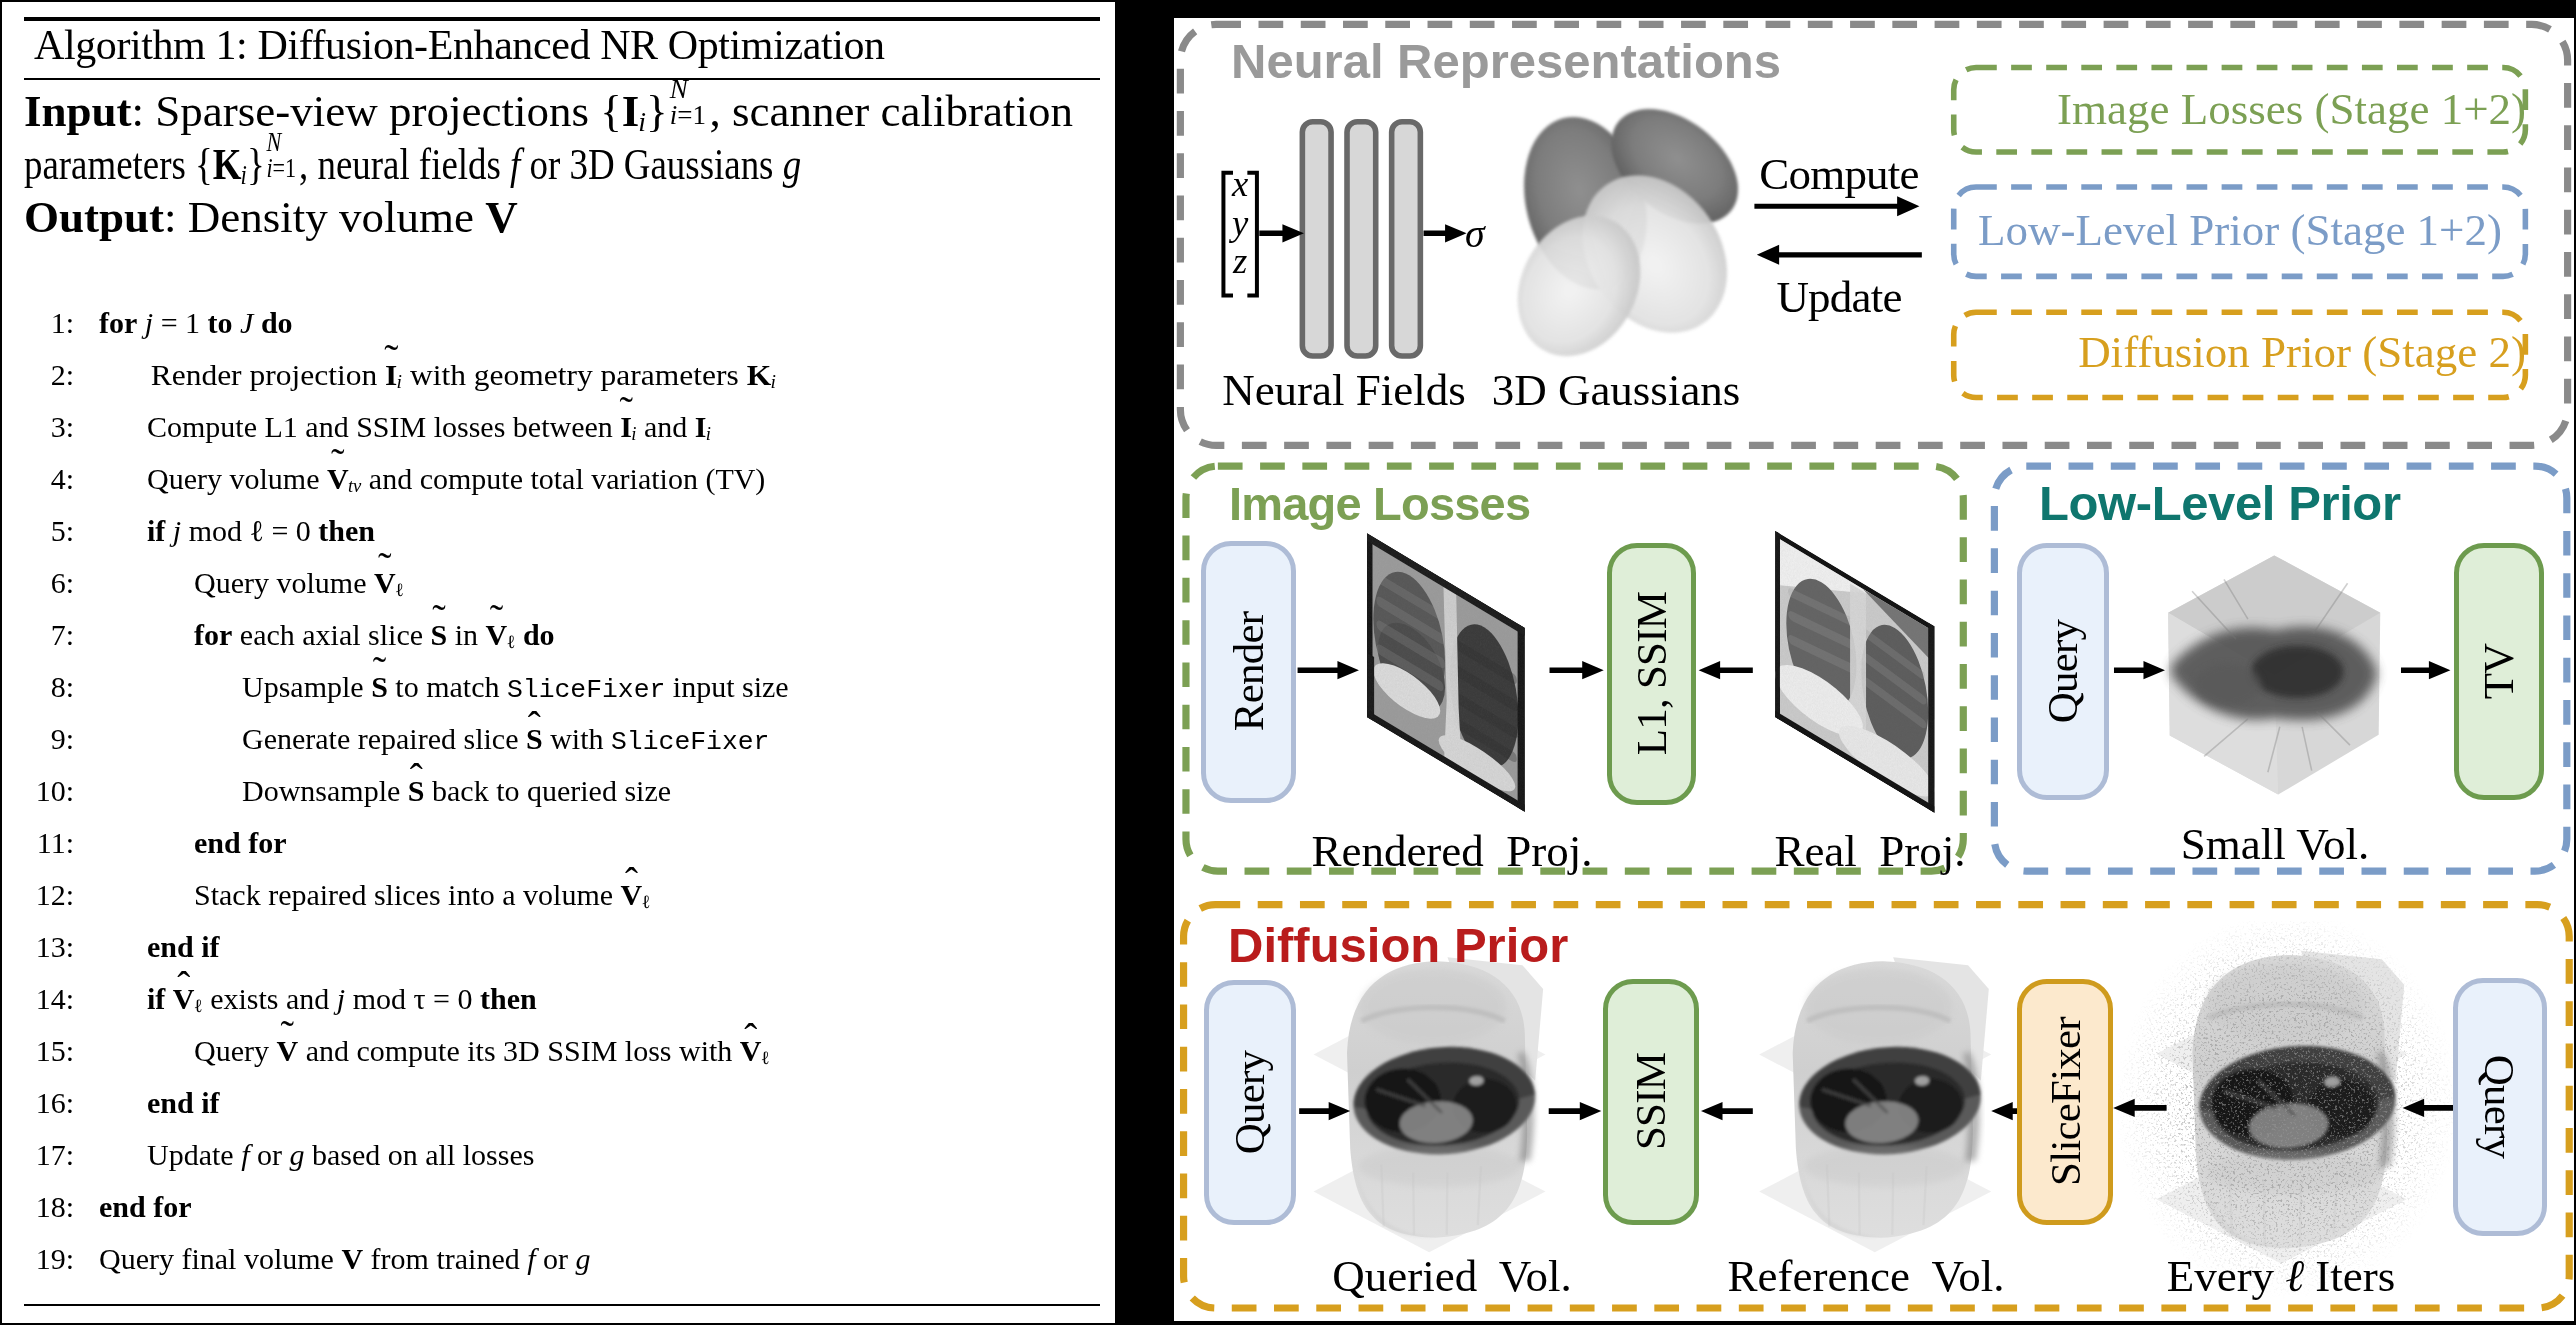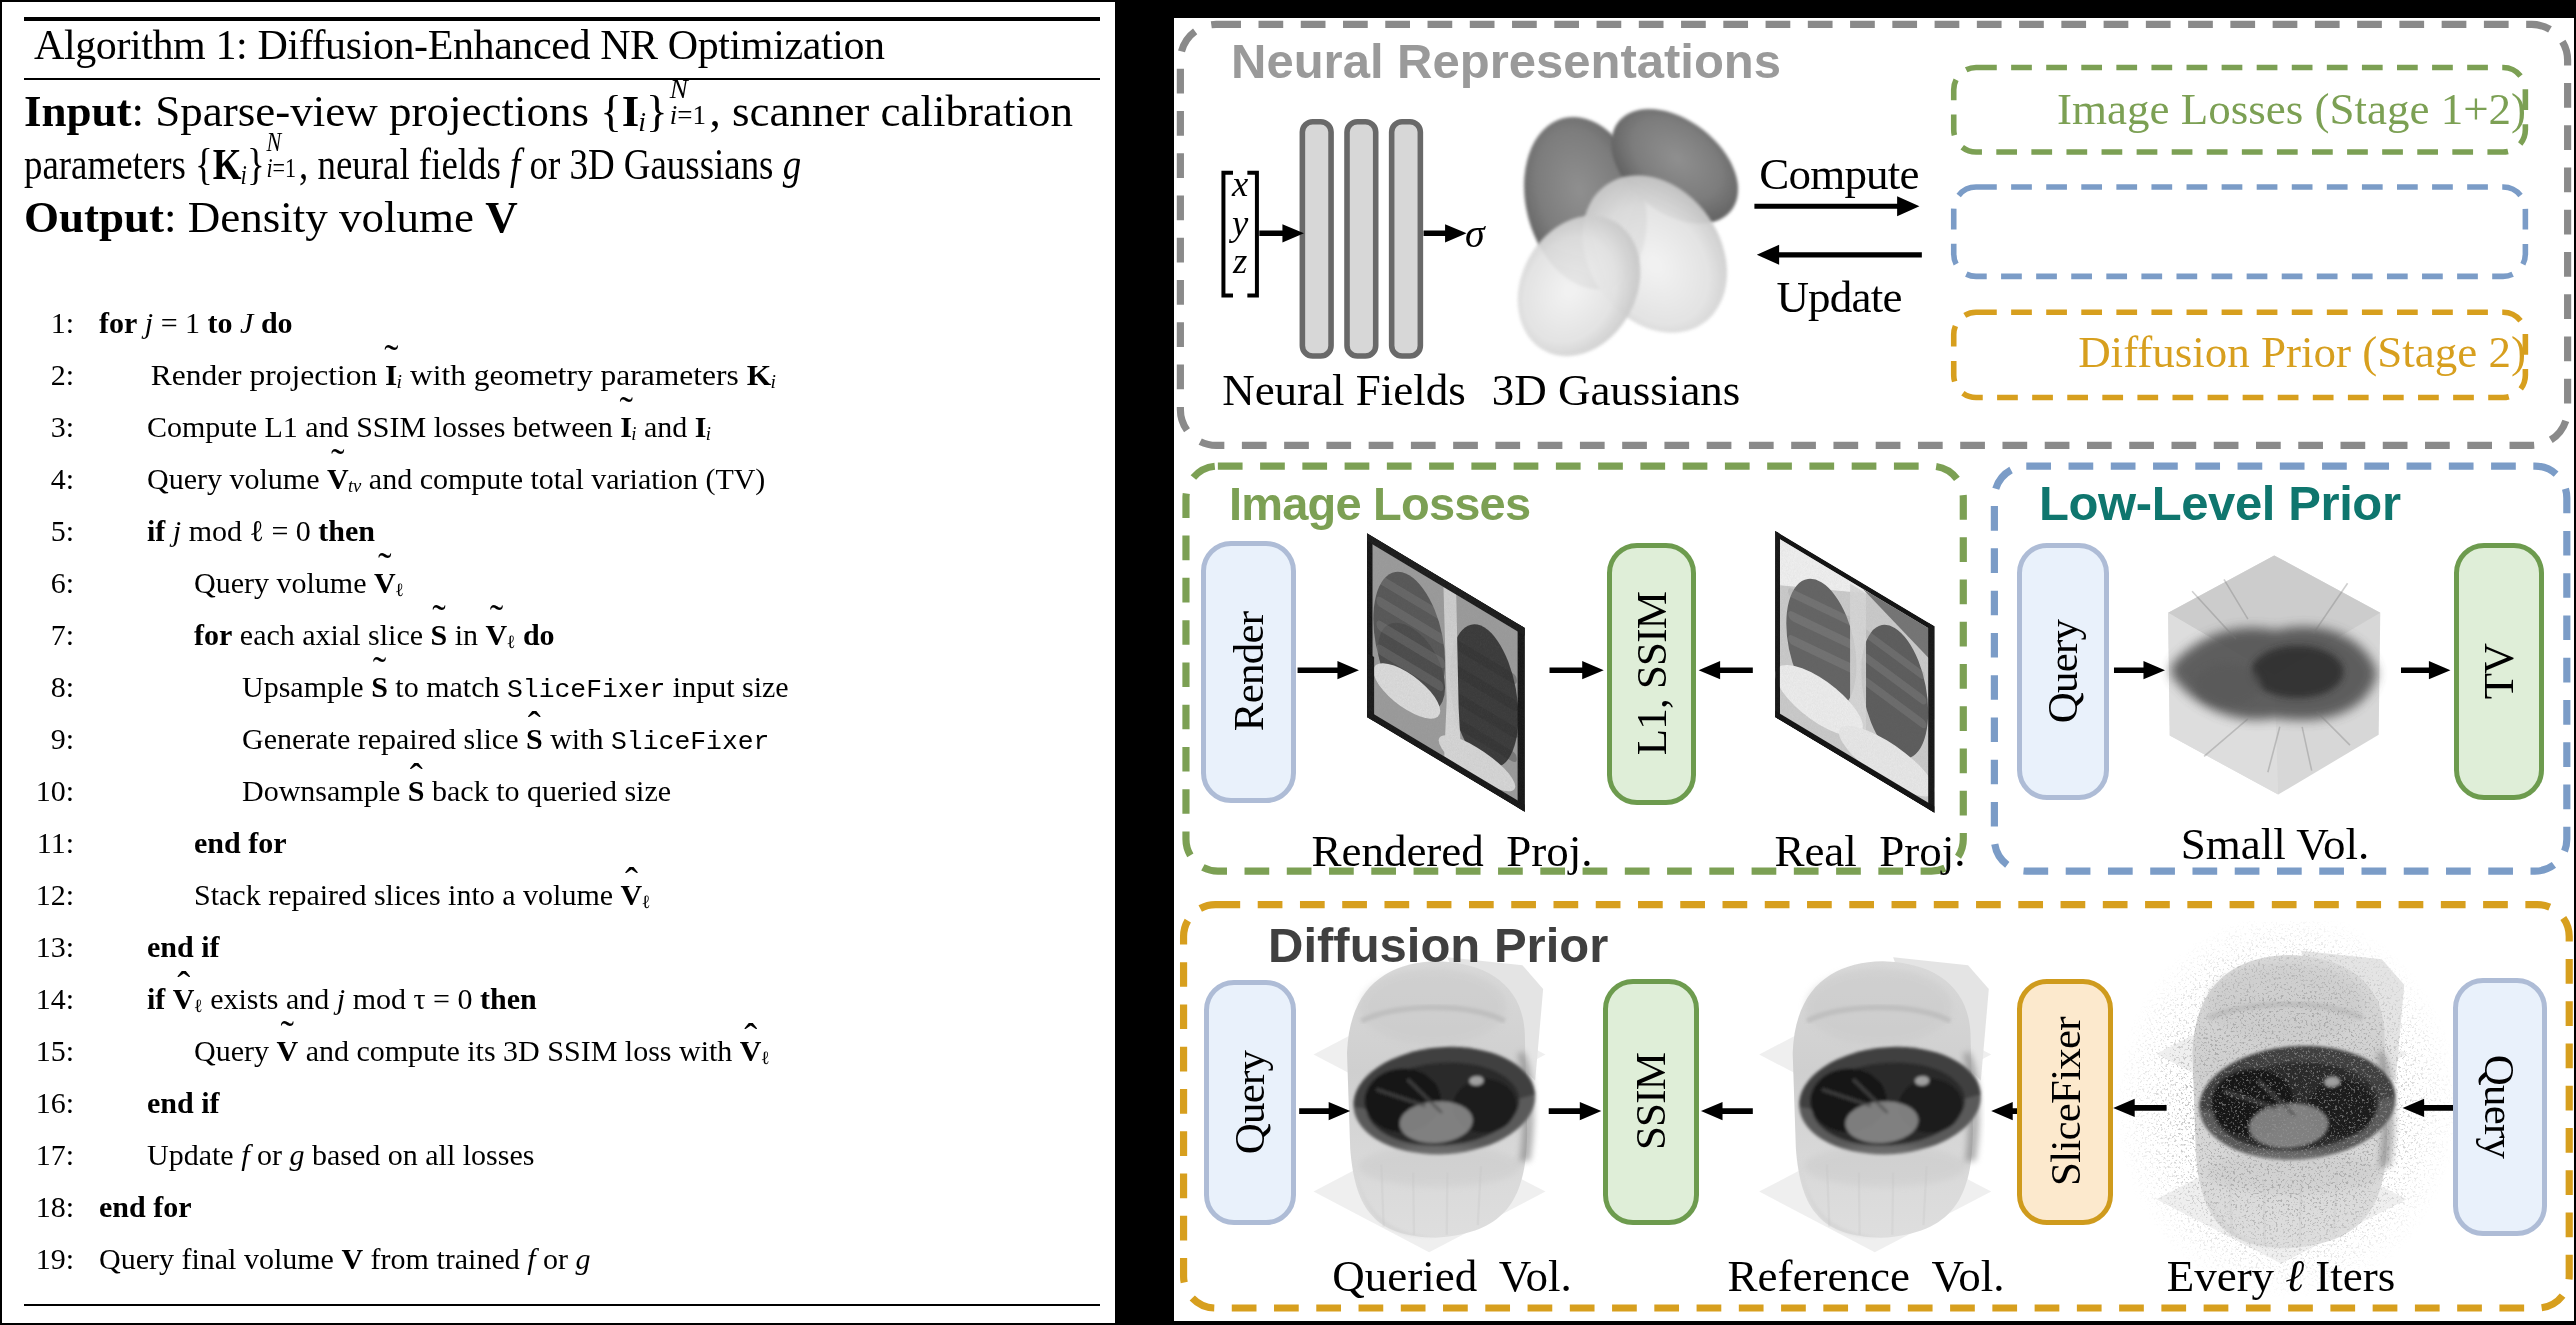--- a/index.html
+++ b/index.html
@@ -274,23 +274,24 @@
     <path d="M726,1367.5 H688 V1359.5 L661,1371 L688,1382.5 V1374.5 H726 Z"></path>
     <path d="M1089,1367.5 H1052 V1359.5 L1025,1371 L1052,1382.5 V1374.5 H1089 Z"></path>
     <path d="M1245,1363.5 H1205 V1355.5 L1178,1367 L1205,1378.5 V1370.5 H1245 Z"></path>
     <path d="M1608,1363.5 H1568 V1355.5 L1541,1367 L1568,1378.5 V1370.5 H1608 Z"></path>
     </g>
   </svg>
 
   <div class="abs title" style="left:57px;top:15px;font-size:49px;color:#9a9a9a;">Neural Representations</div>
   <div class="abs title" style="left:55px;top:458px;font-size:47px;letter-spacing:-0.8px;color:#7ca054;">Image Losses</div>
   <div class="abs title" style="left:865px;top:457px;font-size:49px;letter-spacing:-0.4px;color:#0f766e;">Low-Level Prior</div>
-  <div class="abs title" style="left:54px;top:899px;font-size:49px;color:#404040;margin-left:40px;">Diffusion Prior</div>
+  <div class="abs title" style="left:54px;top:899px;font-size:49px;color:#b91c1c;">Diffusion Prior</div>
 
   <div class="abs" style="left:780px;top:65px;width:572px;text-align:right;font-size:45px;color:#7ca054;">Image Losses (Stage 1+2)</div>
+  <div class="abs" style="left:780px;top:186px;width:572px;text-align:center;font-size:45px;color:#7b9cc7;">Low-Level Prior (Stage 1+2)</div>
   <div class="abs" style="left:780px;top:308px;width:572px;text-align:right;font-size:45px;color:#d79f1e;">Diffusion Prior (Stage 2)</div>
 
   <div class="lbl" style="left:665px;top:130px;letter-spacing:-0.8px;">Compute</div>
   <div class="lbl" style="left:665px;top:253px;letter-spacing:-0.8px;">Update</div>
   <div class="lbl" style="left:170px;top:346px;">Neural Fields</div>
   <div class="lbl" style="left:442px;top:346px;">3D Gaussians</div>
   <div class="lbl" style="left:278px;top:807px;">Rendered&nbsp; Proj.</div>
   <div class="lbl" style="left:696px;top:807px;">Real&nbsp;&nbsp;Proj.</div>
   <div class="lbl" style="left:1101px;top:800px;">Small Vol.</div>
   <div class="lbl" style="left:278px;top:1232px;">Queried&nbsp; Vol.</div>

